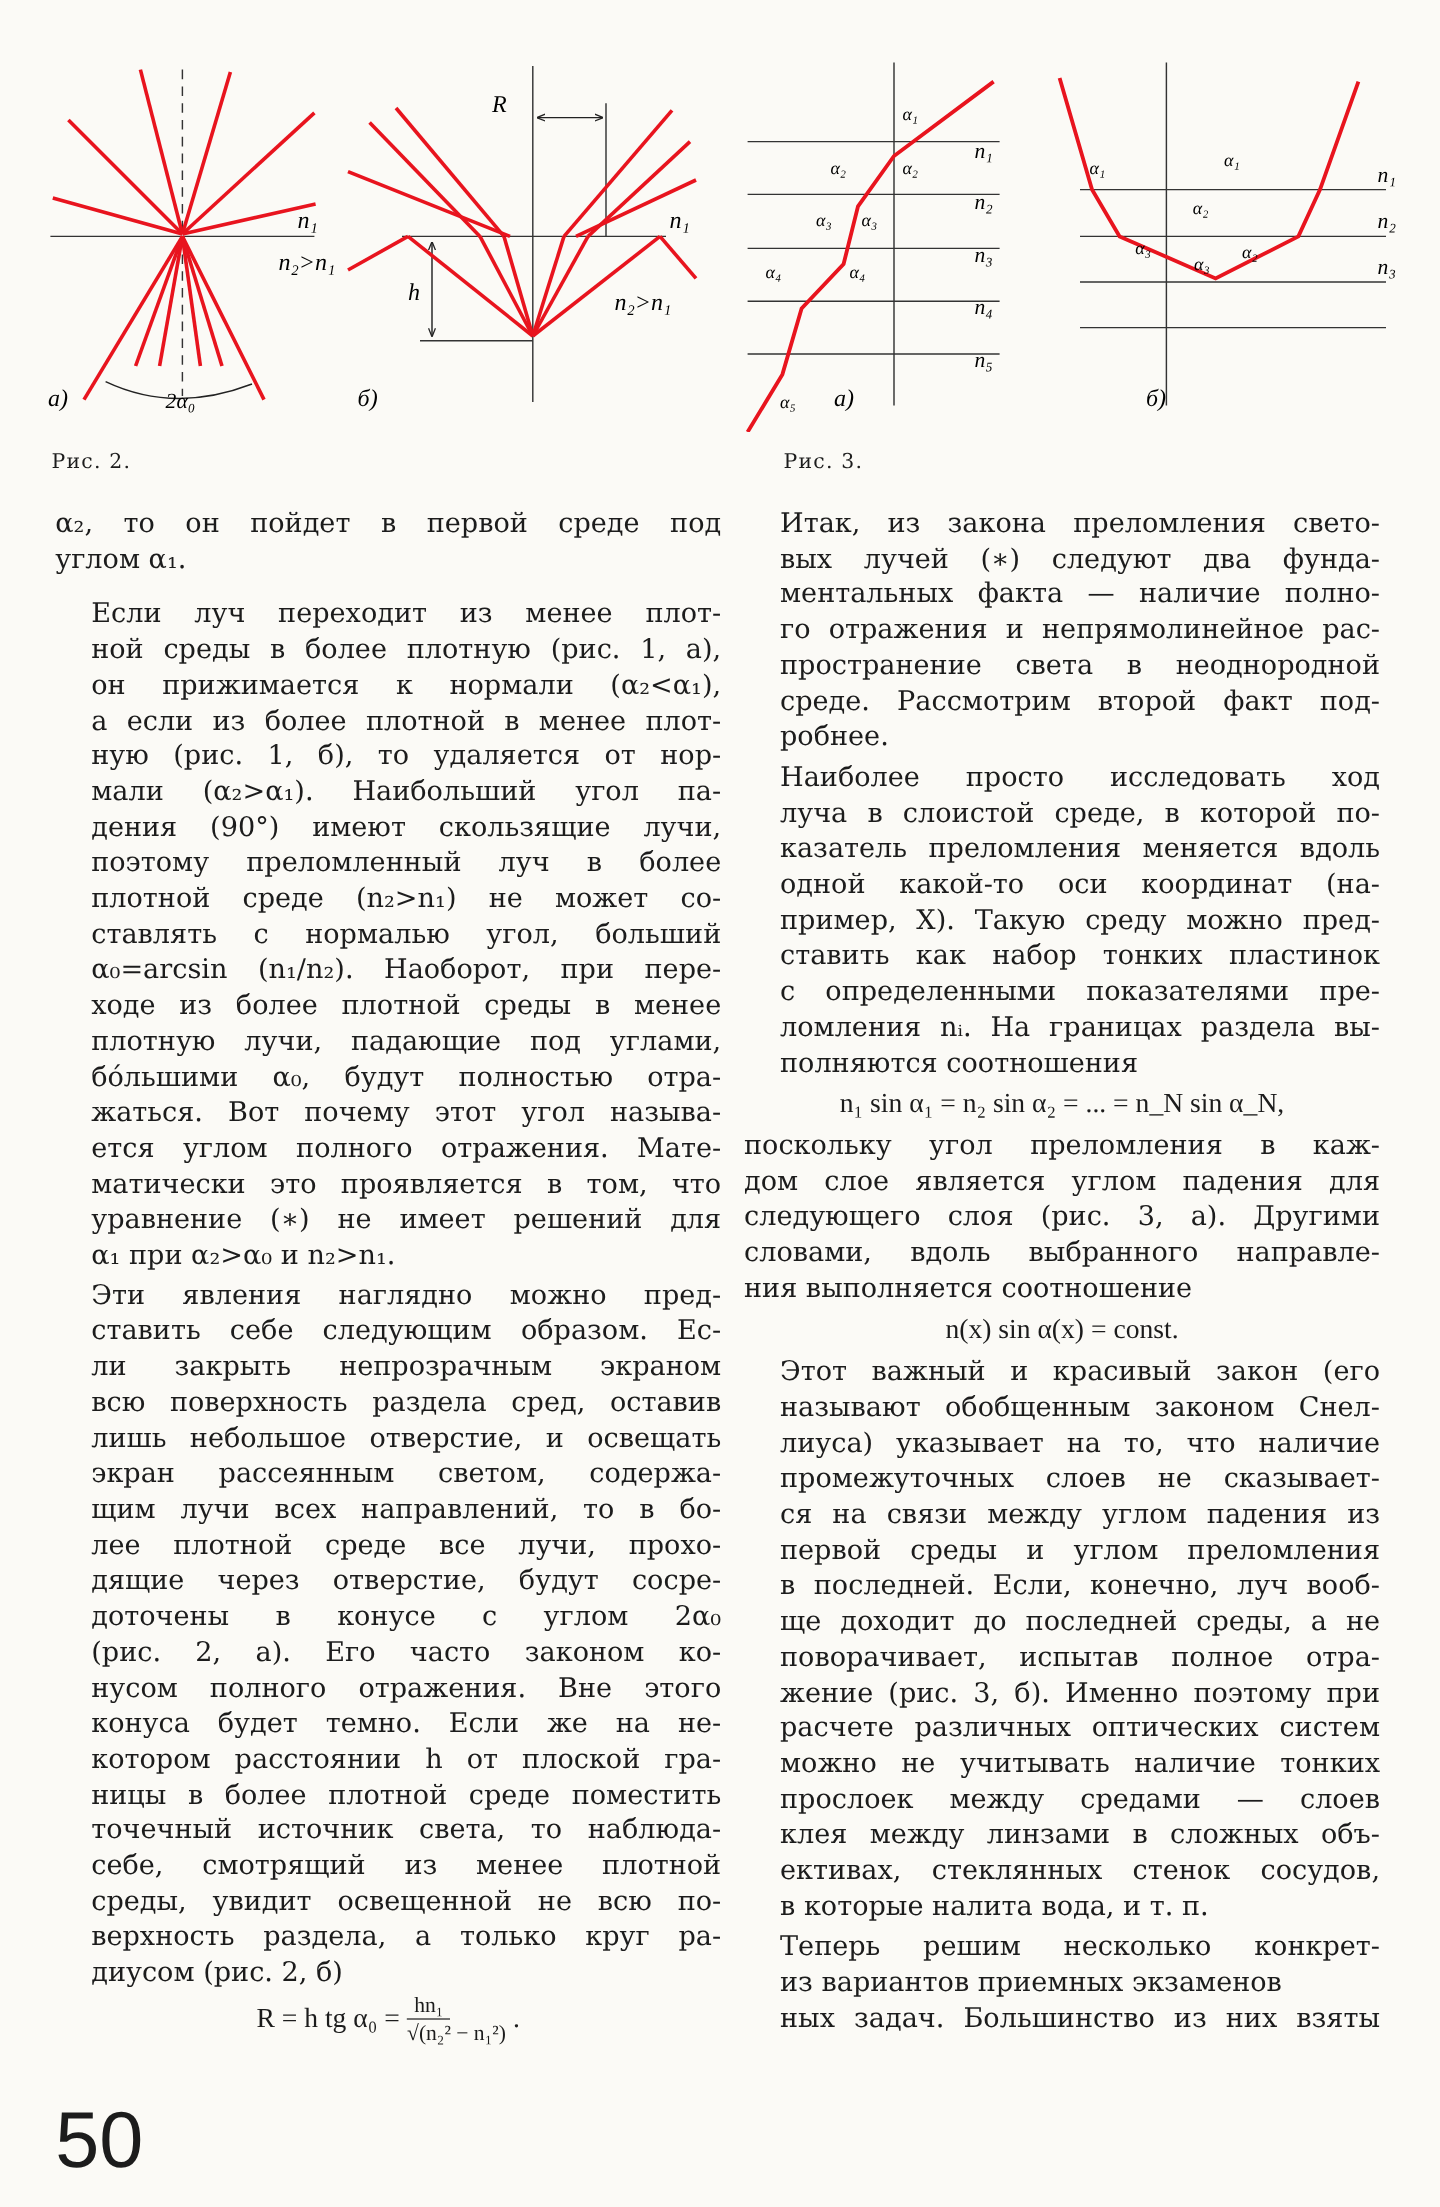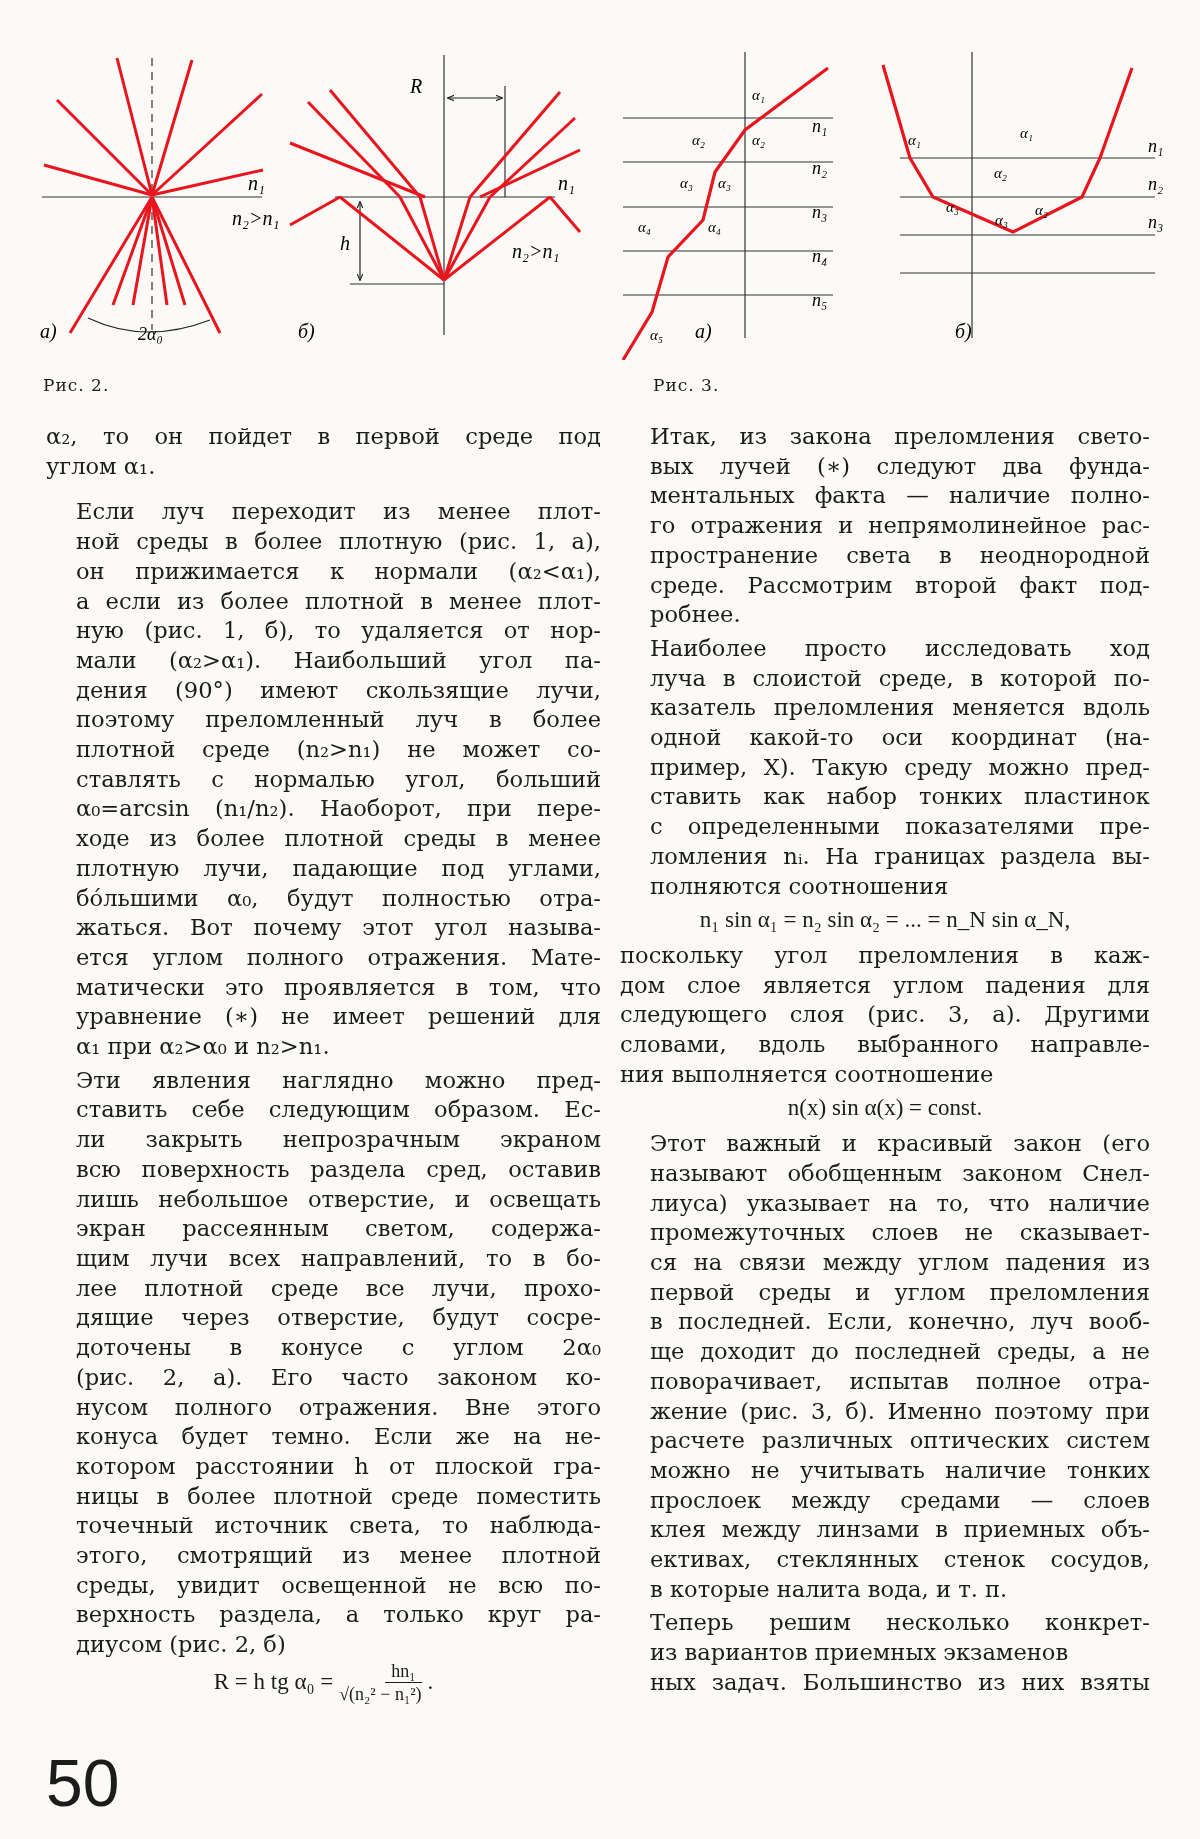--- a/index.html
+++ b/index.html
@@ -175,28 +175,28 @@
       <span class="line">щим лучи всех направлений, то в бо-</span>
       <span class="line">лее плотной среде все лучи, прохо-</span>
       <span class="line">дящие через отверстие, будут сосре-</span>
       <span class="line">доточены в конусе с углом 2α₀</span>
       <span class="line">(рис. 2, а). Его часто законом ко-</span>
       <span class="line">нусом полного отражения. Вне этого</span>
       <span class="line">конуса будет темно. Если же на не-</span>
       <span class="line">котором расстоянии h от плоской гра-</span>
       <span class="line">ницы в более плотной среде поместить</span>
       <span class="line">точечный источник света, то наблюда-</span>
-      <span class="line">этого, смотрящий из менее плотной</span>
+      <span class="line">себе, смотрящий из менее плотной</span>
       <span class="line">среды, увидит освещенной не всю по-</span>
       <span class="line">верхность раздела, а только круг ра-</span>
       <span class="line last">диусом (рис. 2, б)</span>
     </p>
   <div class="formula" style="display:flex;justify-content:center;align-items:center;gap:6px;margin-top:0">
     <span>R = h tg α₀ =</span>
-    <span style="display:inline-flex;flex-direction:column;align-items:flex-end;font-size:18px;line-height:22px">
+    <span style="display:inline-flex;flex-direction:column;align-items:flex-start;font-size:18px;line-height:22px">
       <span style="border-bottom:1.5px solid #1c1c1c;padding:0 6px">hn₁</span>
       <span>√(n₂² − n₁²)</span>
     </span>
     <span>.</span>
   </div>
 </div>
 
 <div class="col" style="left:620px;top:422px;width:530px">
   <p class="ind">
       <span class="line">Итак, из закона преломления свето-</span>
@@ -234,21 +234,21 @@
       <span class="line">промежуточных слоев не сказывает-</span>
       <span class="line">ся на связи между углом падения из</span>
       <span class="line">первой среды и углом преломления</span>
       <span class="line">в последней. Если, конечно, луч вооб-</span>
       <span class="line">ще доходит до последней среды, а не</span>
       <span class="line">поворачивает, испытав полное отра-</span>
       <span class="line">жение (рис. 3, б). Именно поэтому при</span>
       <span class="line">расчете различных оптических систем</span>
       <span class="line">можно не учитывать наличие тонких</span>
       <span class="line">прослоек между средами — слоев</span>
-      <span class="line">клея между линзами в приемных объ-</span>
+      <span class="line">клея между линзами в сложных объ-</span>
       <span class="line">ективах, стеклянных стенок сосудов,</span>
       <span class="line last">в которые налита вода, и т. п.</span>
     </p>
   <p class="ind" style="margin-top:4px">
       <span class="line">Теперь решим несколько конкрет-</span>
       <span class="line last">из вариантов приемных экзаменов</span>
       <span class="line">ных задач. Большинство из них взяты</span>
     </p>
 </div>
 

